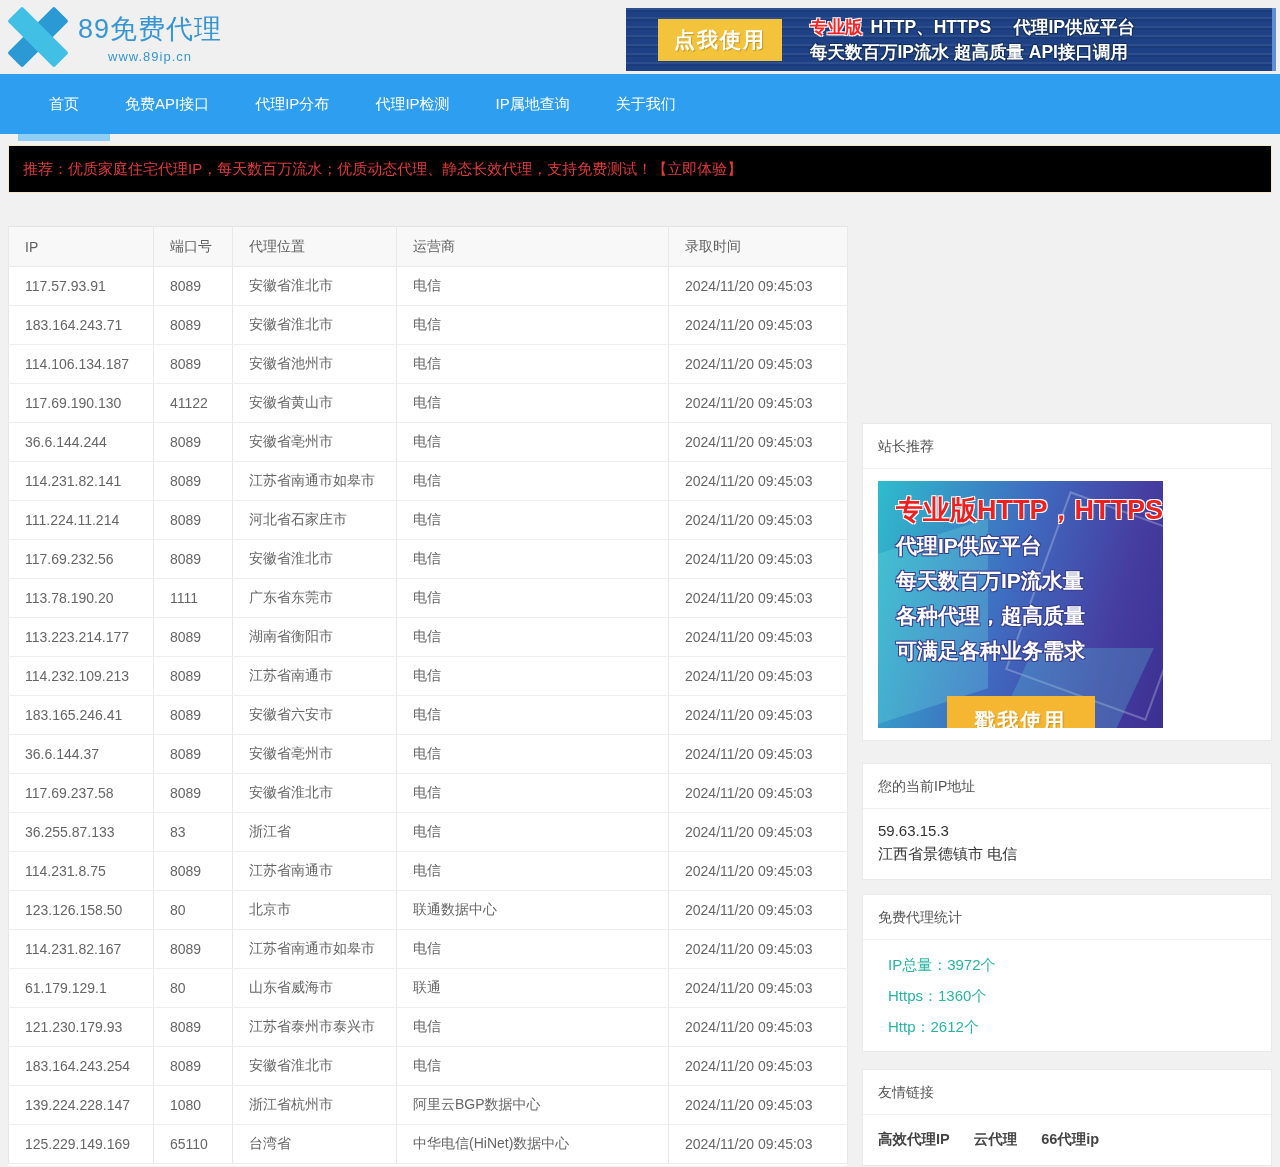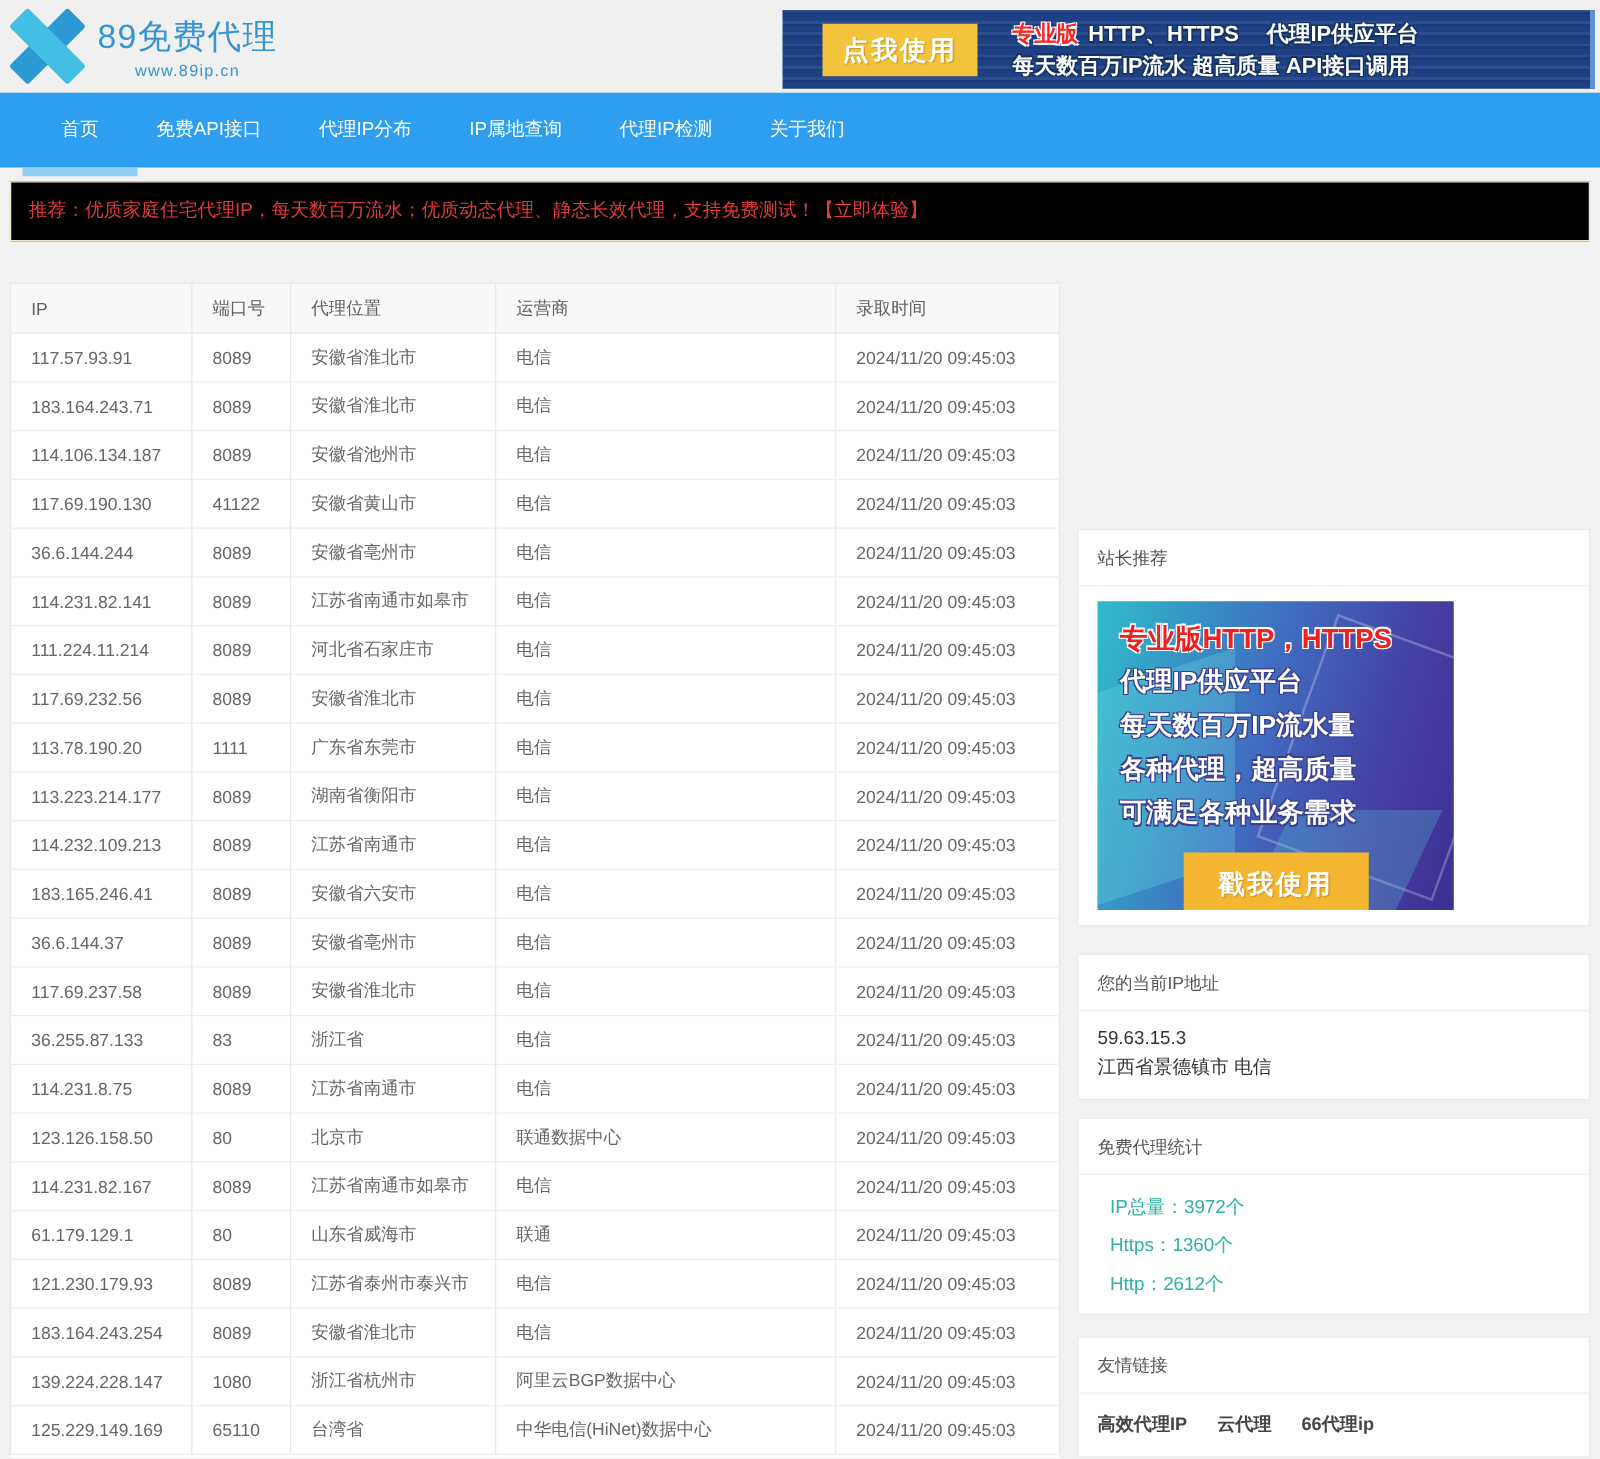--- a/index.html
+++ b/index.html
@@ -65,23 +65,23 @@
 
   
   .side-ad { position:relative; width:285px; height:247px; overflow:hidden; cursor:pointer;
              background:linear-gradient(105deg,#2fbccc 0%,#3f6cc0 45%,#463da0 78%,#3c2f92 100%); }
   .side-ad .shape1 { position:absolute; left:-30px; top:60px; width:140px; height:170px; background:rgba(120,230,230,0.25); transform:skewY(-18deg); }
   .side-ad .shape2 { position:absolute; right:-20px; top:30px; width:150px; height:190px; border:2px solid rgba(255,255,255,0.25); transform:rotate(20deg); }
   .side-ad .shape3 { position:absolute; right:30px; bottom:-10px; width:120px; height:90px; background:rgba(90,200,220,0.28); transform:skewX(-25deg); }
   .ad-lines { position:relative; padding:12px 0 0 18px; }
   .ad-line { font-size:21px; font-weight:bold; color:#fff; line-height:35px; white-space:nowrap;
              text-shadow:-1px -1px 0 #3b3f8f,1px -1px 0 #3b3f8f,-1px 1px 0 #3b3f8f,1px 1px 0 #3b3f8f; }
-  .ad-line.red { color:#ee2020; font-size:22px;
+  .ad-line.red { color:#ee2020; font-size:27px;
              text-shadow:-1px -1px 0 #fff,1px -1px 0 #fff,-1px 1px 0 #fff,1px 1px 0 #fff; }
-  .ad-btn { position:relative; margin:14px auto 0; width:148px; height:50px; background:#f5b731; color:#fff;
+  .ad-btn { position:relative; margin:28px auto 0; width:148px; height:50px; background:#f5b731; color:#fff;
             font-size:21px; font-weight:bold; display:flex; align-items:center; justify-content:center;
             letter-spacing:2px; text-shadow:1px 1px 1px rgba(150,100,0,0.45); cursor:pointer; }
 </style>
 </head>
 <body>
 
 <div class="header">
   <div class="logo-wrap">
     <div class="logo-x">
       <div class="bar bar-dark"></div>
@@ -99,22 +99,22 @@
       <div>每天数百万IP流水  超高质量  API接口调用</div>
     </div>
   </div>
 </div>
 
 <div class="nav">
   <ul id="nav-list">
       <li class="active">首页</li>
       <li>免费API接口</li>
       <li>代理IP分布</li>
+      <li>代理IP检测</li>
       <li>IP属地查询</li>
-      <li>代理IP检测</li>
       <li>关于我们</li>
     </ul>
 </div>
 
 <div class="notice">
   <span>推荐：优质家庭住宅代理IP，每天数百万流水；优质动态代理、静态长效代理，支持免费测试！</span><span class="cta">【立即体验】</span>
 </div>
 
 <div class="content">
   <div class="main">

